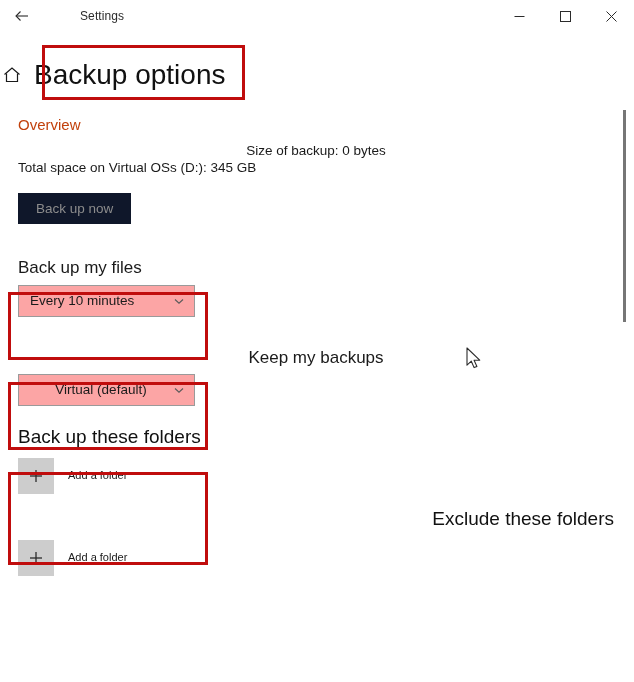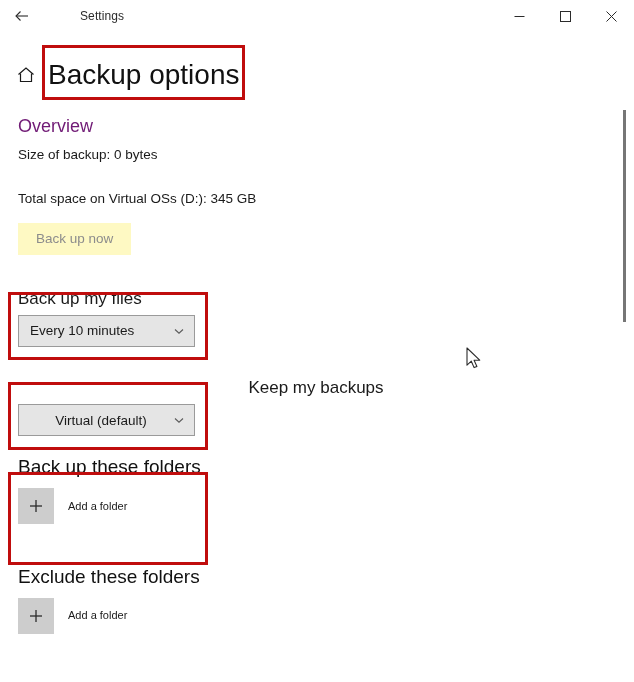--- a/index.html
+++ b/index.html
@@ -56,21 +56,20 @@
     justify-content: center;
     color: #2b2b2b;
   }
   .win-btn svg { display: block; }
 
   
   .page-header {
     display: flex;
     align-items: center;
     margin-top: 18px;
-    padding-left: 14px;
     height: 50px;
     position: relative;
   }
   .home-icon {
     width: 24px;
     height: 24px;
     display: flex;
     align-items: center;
     justify-content: center;
     color: #1a1a1a;
@@ -85,57 +84,57 @@
     letter-spacing: 0;
   }
 
   
   .content {
     padding-left: 18px;
     padding-right: 20px;
     position: relative;
   }
   .section-heading {
-    font-size: 18px;
+    font-size: 15px;
     font-weight: 400;
-    color: #701a75;
+    color: #c2410c;
     margin: 0 0 10px 0;
     line-height: 1.15;
   }
   .info-line {
     font-size: 13.5px;
     color: #1a1a1a;
     margin-bottom: 13px;
     line-height: 1.2;
   }
-  .info-line.first { margin-bottom: 28px; }
+  .info-line.first { margin-bottom: 1px; text-align: center; }
 
   .backup-now-btn {
-    background: #fef9c3;
+    background: #0f172a;
     color: #8c8c8c;
     border: none;
     font-family: "Liberation Sans", sans-serif;
     font-size: 13.5px;
     padding: 9px 18px;
     margin-top: 3px;
     line-height: 1;
   }
 
   
   .field-label {
     font-size: 17px;
     color: #1a1a1a;
     margin-bottom: 6px;
     line-height: 1.2;
   }
   .dropdown {
     width: 177px;
     height: 32px;
     border: 1px solid #9a9a9a;
-    background: #e5e5e5;
+    background: #fca5a5;
     display: flex;
     align-items: center;
     box-sizing: border-box;
     padding: 0 8px 0 11px;
   }
   .dropdown-value {
     font-size: 13.5px;
     color: #1a1a1a;
     flex: 1;
     white-space: nowrap;
@@ -308,21 +307,21 @@
           <svg width="18" height="18" viewBox="0 0 18 18" stroke="#2b2b2b" stroke-width="1.3">
             <path d="M9 3 V15"></path>
               <path d="M3 9 H15"></path>
           </svg>
         </span>
       </div>
       <div class="add-folder-label">Add a folder</div>
     </div>
   </div>
 
-  <div style="margin-top:42px;">
+  <div style="margin-top:14px;text-align:right;">
     <h2 class="folders-heading">Exclude these folders</h2>
     <div class="add-folder-row">
       <div class="plus-box">
         <span>
           <svg width="18" height="18" viewBox="0 0 18 18" stroke="#2b2b2b" stroke-width="1.3">
             <path d="M9 3 V15"></path>
               <path d="M3 9 H15"></path>
           </svg>
         </span>
       </div>

